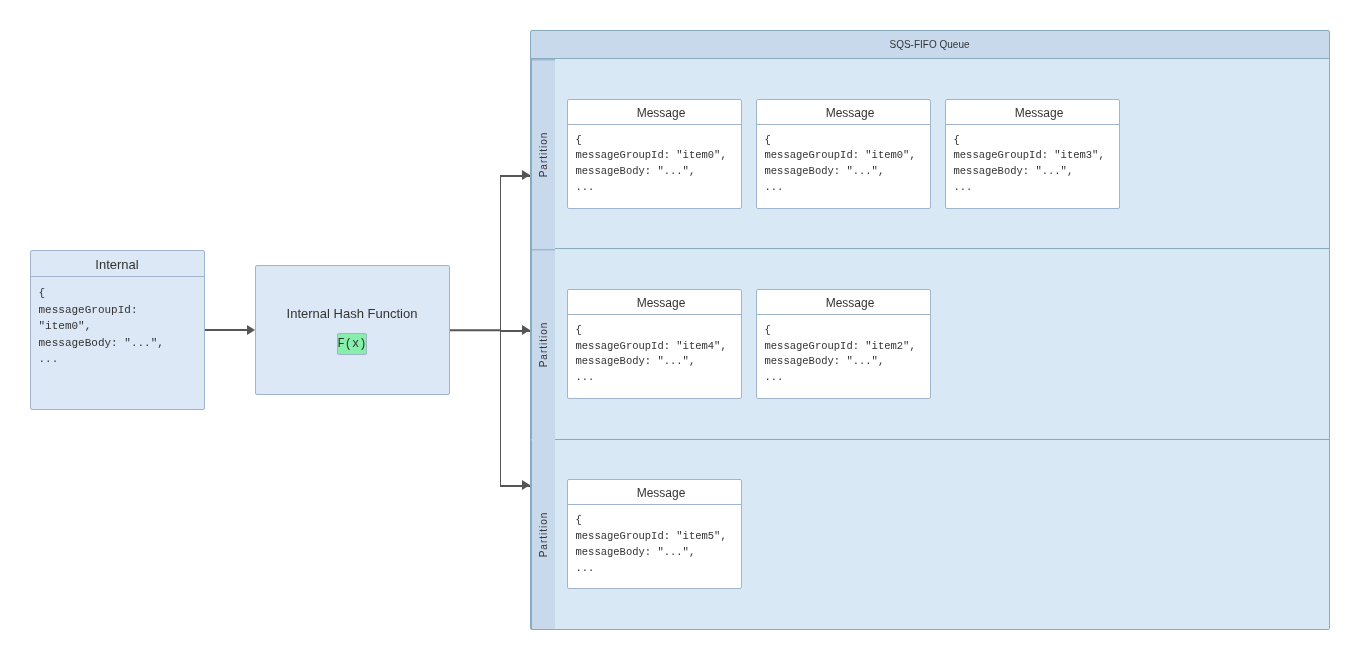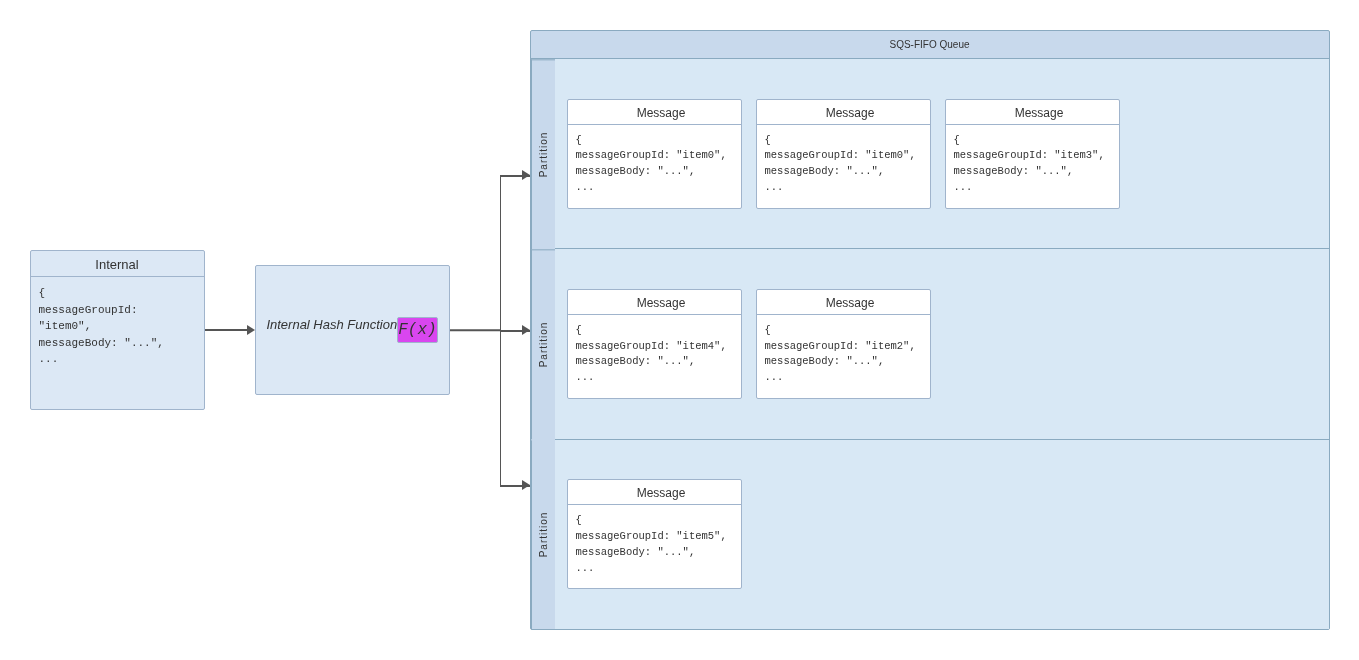--- a/index.html
+++ b/index.html
@@ -67,37 +67,36 @@
     }
 
     
     .hash-box {
       border: 1.5px solid #a0b4cc;
       background: #dce8f5;
       width: 195px;
       height: 130px;
       border-radius: 2px;
       display: flex;
-      flex-direction: row;
+      flex-direction: column;
       align-items: center;
       justify-content: center;
       flex-shrink: 0;
-      font-style: italic;
     }
     .hash-title {
       font-size: 13px;
       color: #333;
       text-align: center;
       margin-bottom: 12px;
     }
     .hash-func-badge {
       border: 1.5px solid #a0b4cc;
-      background: #d946ef;
+      background: #86efac;
       padding: 3px 0;
-      font-size: 16px;
+      font-size: 12px;
       font-family: 'Courier New', monospace;
       color: #333;
       border-radius: 2px;
     }
 
     
     .sqs-queue {
       border: 1.5px solid #8aaac0;
       background: #c8d9ec;
       flex: 1;

